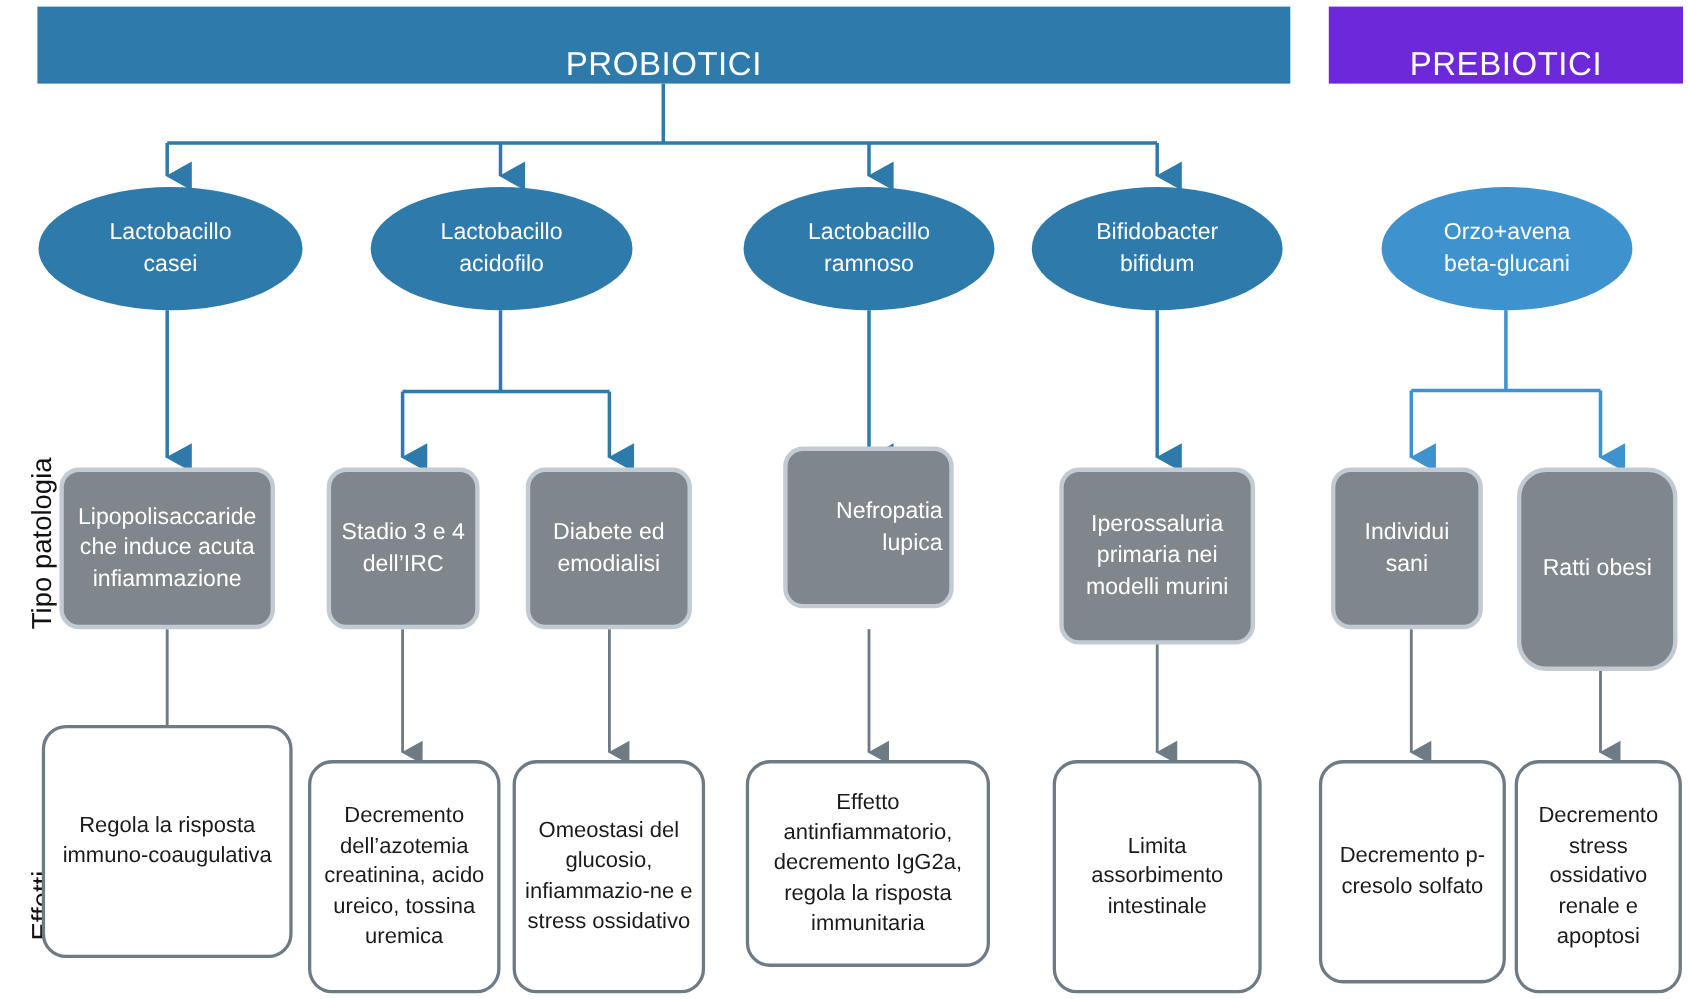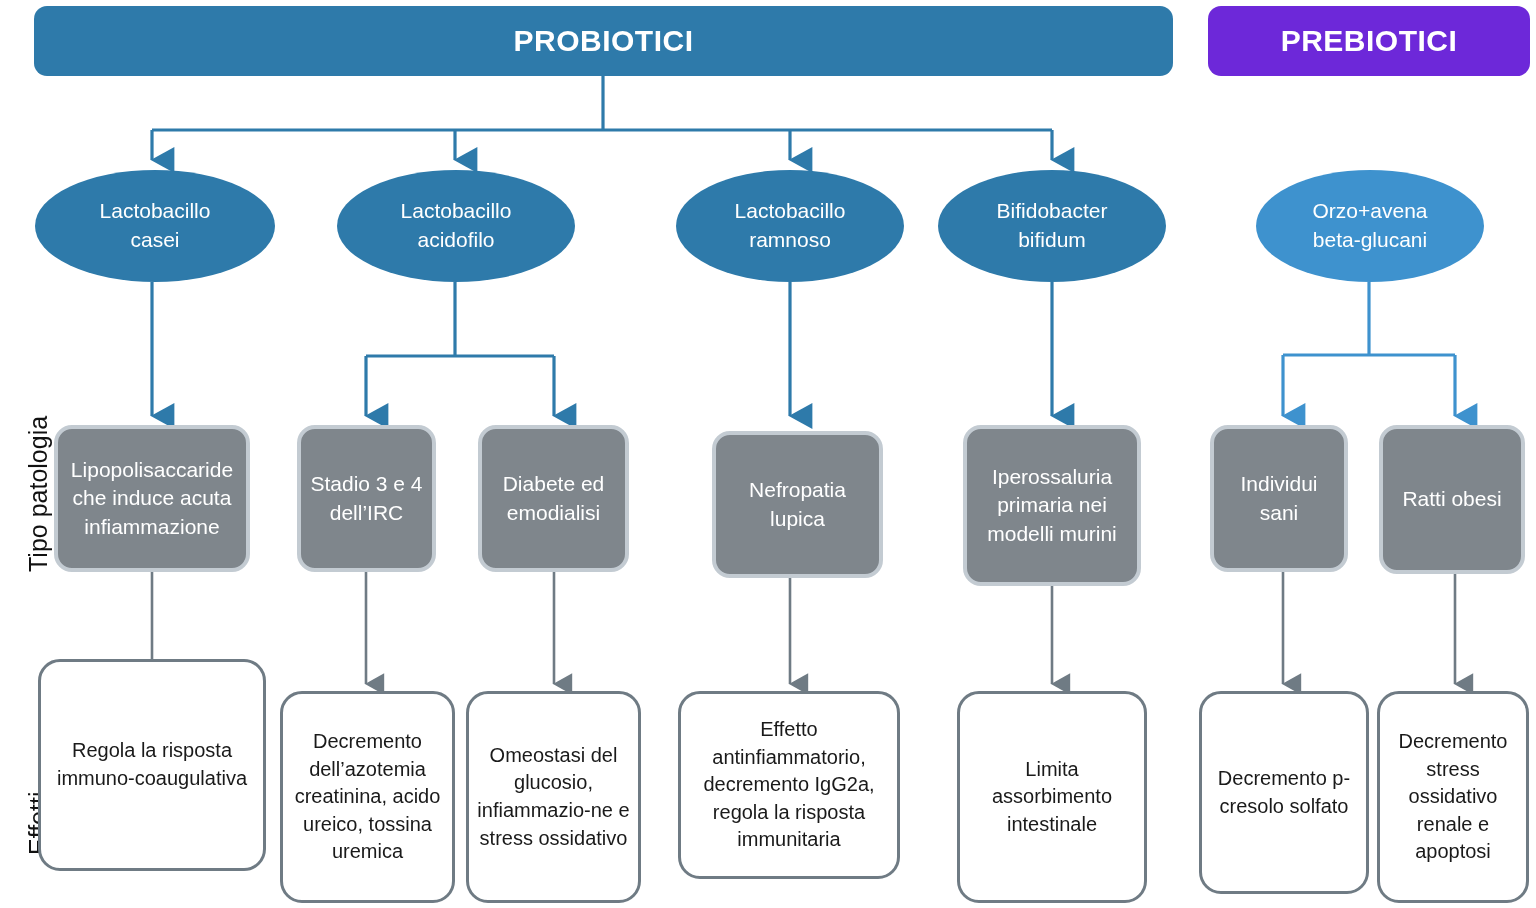--- a/index.html
+++ b/index.html
@@ -1,20 +1,20 @@
 <!DOCTYPE html>
 <html><head>
 <meta charset="utf-8">
 <style>
   html,body{margin:0;padding:0;background:#ffffff;}
   body{font-family:"Liberation Sans", sans-serif;}
   #stage{position:relative;width:1536px;height:908px;background:#fff;overflow:hidden;}
 
-  .hdr{position:absolute;display:flex;align-items:center;justify-content:center;
-       color:#fff;font-weight:bold;letter-spacing:.5px;border-radius:13px;}
+  .hdr{position:absolute;display:flex;align-items:flex-end;justify-content:center;
+       color:#fff;font-weight:normal;letter-spacing:.5px;}
   .hdr-prob{left:34px;top:6px;width:1139px;height:70px;background:#2E7AAA;font-size:30px;}
   .hdr-preb{left:1208px;top:6px;width:322px;height:70px;background:#6d28d9;font-size:30px;}
 
   .ellipse{position:absolute;border-radius:50%;display:flex;align-items:center;
            justify-content:center;text-align:center;color:#fff;font-size:21px;line-height:1.38;}
   .ell-prob{background:#2E7AAA;}
   .ell-preb{background:#3E92CE;}
 
   .gbox{position:absolute;background:#7F868C;border:4px solid #C3CBD2;border-radius:18px;
         display:flex;align-items:center;justify-content:center;text-align:center;
@@ -135,27 +135,27 @@
       <div>bifidum</div>
     </div>
   </div>
 
   <div class="gbox" style="left:54px;top:425px;width:196px;height:147px;">Lipopolisaccaride che induce acuta infiammazione</div>
 
   <div class="gbox" style="left:297px;top:425px;width:139px;height:147px;">Stadio 3 e 4 dell’IRC</div>
 
   <div class="gbox" style="left:478px;top:425px;width:151px;height:147px;">Diabete ed emodialisi</div>
 
-  <div class="gbox" style="left:712px;top:431px;width:171px;height:147px;">Nefropatia lupica</div>
+  <div class="gbox" style="left:712px;top:406px;width:155px;height:147px;text-align:right;">Nefropatia lupica</div>
 
   <div class="gbox" style="left:963px;top:425px;width:178px;height:161px;">Iperossaluria primaria nei modelli murini</div>
 
   <div class="gbox" style="left:1210px;top:425px;width:138px;height:147px;">Individui sani</div>
 
-  <div class="gbox" style="left:1379px;top:425px;width:146px;height:149px;">Ratti obesi</div>
+  <div class="gbox" style="left:1379px;top:425px;width:146px;height:185px;border-radius:27px;">Ratti obesi</div>
 
   <div class="wbox" style="left:38px;top:659px;width:228px;height:212px;">Regola la risposta immuno-coaugulativa</div>
 
   <div class="wbox" style="left:280px;top:691px;width:175px;height:212px;">Decremento dell’azotemia creatinina, acido ureico, tossina uremica</div>
 
   <div class="wbox" style="left:466px;top:691px;width:175px;height:212px;">Omeostasi del glucosio, infiammazio-ne e stress ossidativo</div>
 
   <div class="wbox" style="left:678px;top:691px;width:222px;height:188px;">Effetto antinfiammatorio, decremento IgG2a, regola la risposta immunitaria</div>
 
   <div class="wbox" style="left:957px;top:691px;width:190px;height:212px;">Limita assorbimento intestinale</div>

